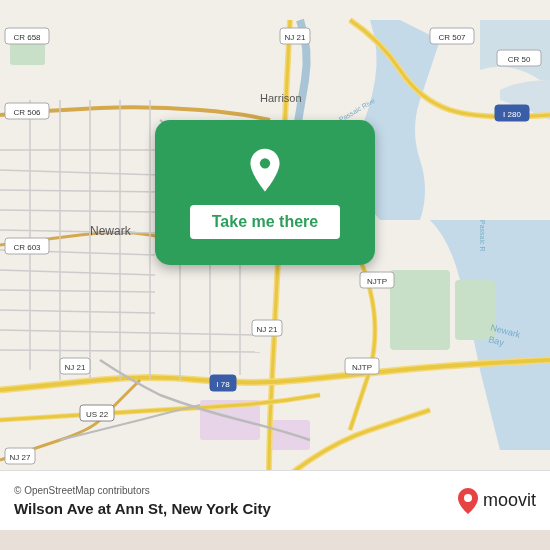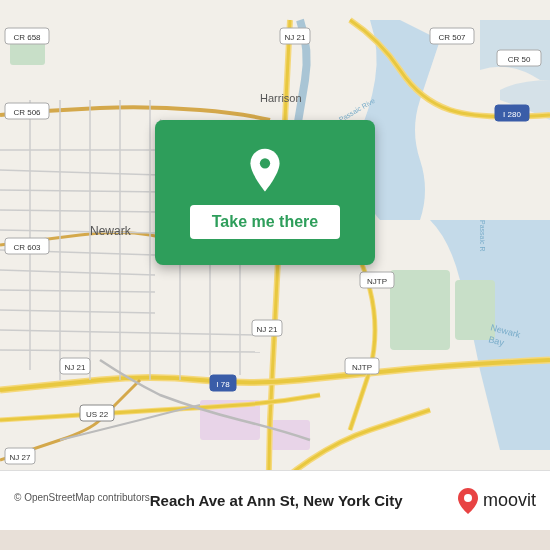--- a/index.html
+++ b/index.html
@@ -37,21 +37,21 @@
     }
 
     
     #action-card {
       position: absolute;
       top: 120px;
       left: 155px;
       width: 220px;
       height: 145px;
       background-color: #2e9e5b;
-      border-radius: 8px;
+      border-radius: 15px;
       display: flex;
       flex-direction: column;
       align-items: center;
       justify-content: center;
       box-shadow: 0 4px 12px rgba(0,0,0,0.3);
       cursor: pointer;
     }
 
     #location-pin {
       width: 48px;
@@ -81,20 +81,21 @@
       padding: 10px 14px;
       display: flex;
       align-items: center;
       justify-content: space-between;
       border-top: 1px solid #ddd;
       min-height: 60px;
     }
 
     #bottom-left {
       display: flex;
+      flex-direction: column;
     }
 
     #attribution-text {
       font-size: 10px;
       color: #555;
       margin-bottom: 4px;
     }
 
     #location-label {
       font-size: 15px;
@@ -257,21 +258,21 @@
       <path d="M24 2C14.6 2 7 9.6 7 19c0 12.4 17 33 17 33s17-20.6 17-33C41 9.6 33.4 2 24 2z" fill="white"></path>
       <circle cx="24" cy="19" r="6" fill="#2e9e5b"></circle>
     </svg>
 
     <button id="take-me-there-btn" style="color: rgb(46, 158, 91);">Take me there</button>
   </div>
 
   <div id="bottom-bar">
     <div id="bottom-left">
       <span id="attribution-text">© OpenStreetMap contributors</span>
-      <span id="location-label">Reach Ave at Ann St, New York City</span>
+      <span id="location-label">Wilson Ave at Ann St, New York City</span>
     </div>
 
     <div id="moovit-logo">
 
       <svg id="moovit-pin" viewBox="0 0 22 28" xmlns="http://www.w3.org/2000/svg">
         <path d="M11 1C5.5 1 1 5.5 1 11c0 7.7 10 16 10 16s10-8.3 10-16C21 5.5 16.5 1 11 1z" fill="#e84343"></path>
         <circle cx="11" cy="11" r="4" fill="white"></circle>
       </svg>
       <span id="moovit-text">moovit</span>
     </div>

